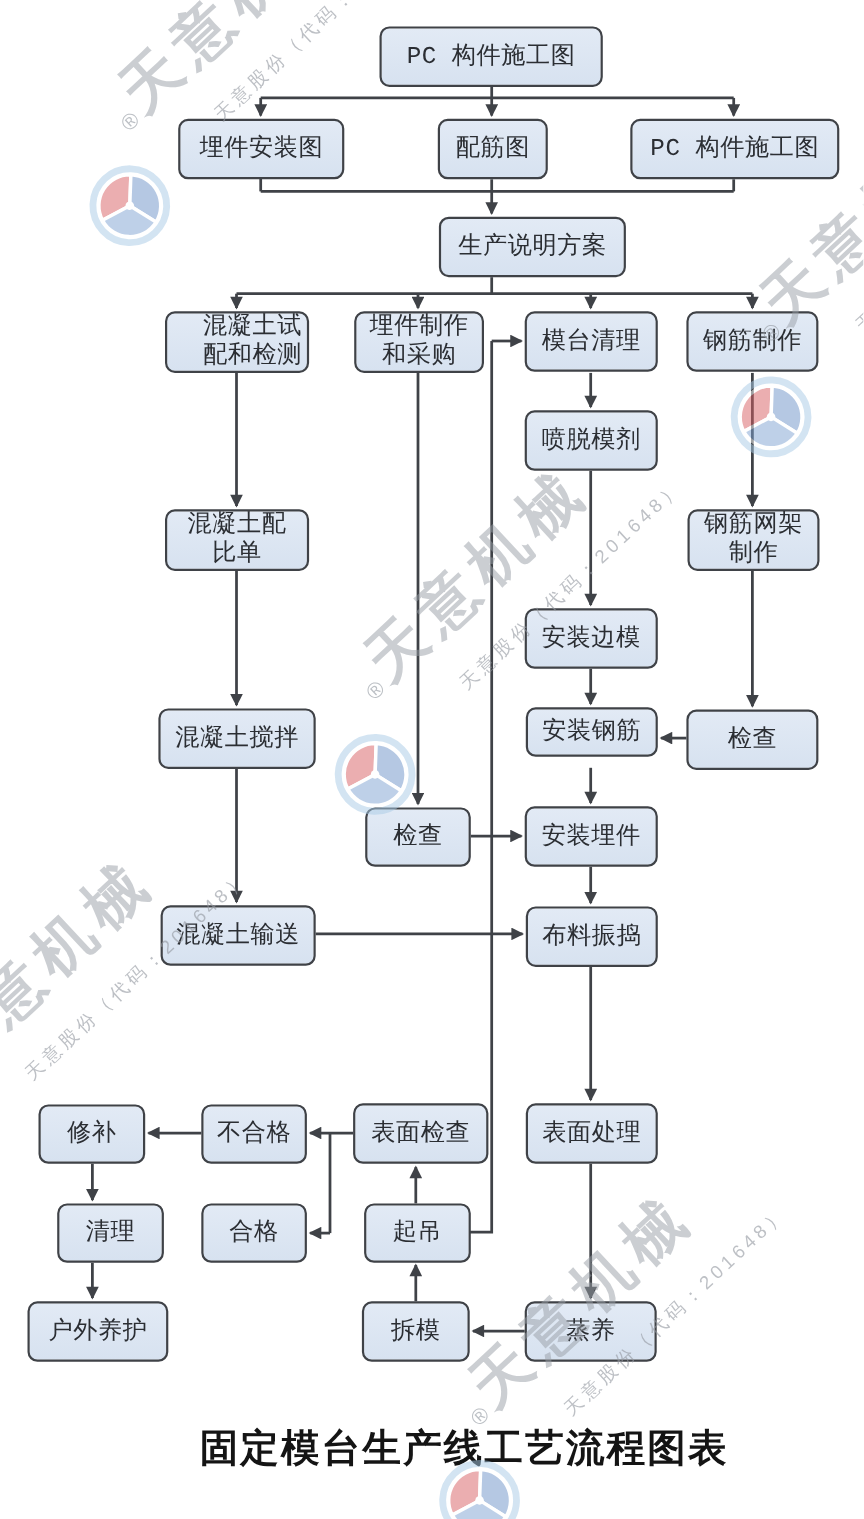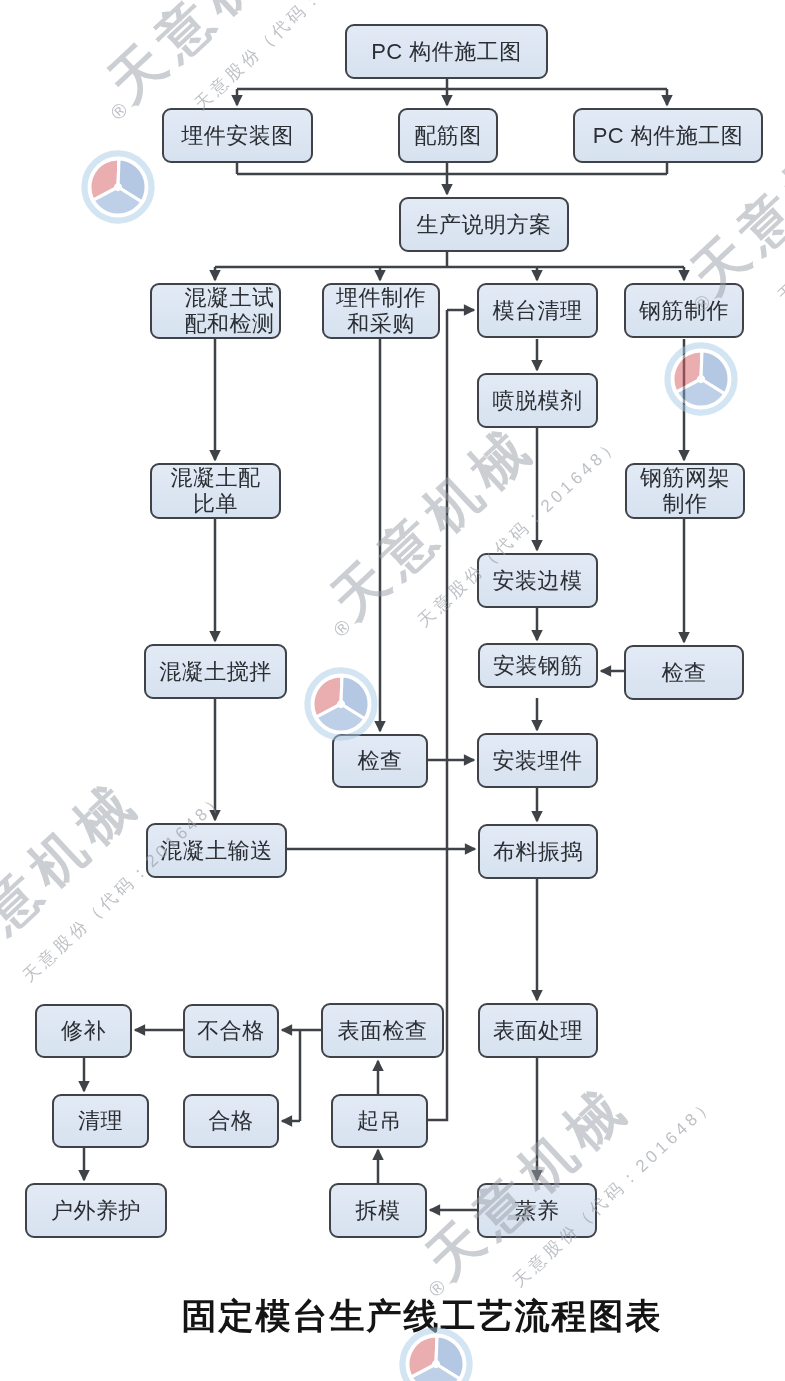--- a/index.html
+++ b/index.html
@@ -7,21 +7,21 @@
     position:relative;width:785px;height:1381px;background:#ffffff;
     overflow:hidden;font-family:"Liberation Sans",sans-serif;
   }
   svg.connectors{position:absolute;left:0;top:0;z-index:1;}
   .node{
     position:absolute;box-sizing:border-box;z-index:2;
     background:linear-gradient(180deg,#e2eaf5 0%,#d7e2f0 100%);
     border:2.5px solid #3f4247;border-radius:9px;
     display:flex;align-items:center;justify-content:center;
     text-align:center;font-size:22px;line-height:26px;color:#2b2e33;
-    white-space:pre-line;letter-spacing:0.5px;
+    white-space:pre-line;letter-spacing:0.5px;font-family:Liberation Mono, monospace;
   }
   .wm{
     position:absolute;width:480px;height:170px;z-index:3;
     pointer-events:none;transform:rotate(-43deg);transform-origin:39px 112px;
   }
   .wm .wm-logo{position:absolute;left:0;top:73px;width:78px;height:78px;opacity:.5;}
   .wm .wm-reg{position:absolute;left:84px;top:46px;font-size:20px;color:rgba(152,158,166,.65);}
   .wm .wm-big{
     position:absolute;left:104px;top:6px;font-size:54px;font-weight:bold;
     letter-spacing:9px;color:rgba(152,158,166,.5);white-space:nowrap;
@@ -136,21 +136,21 @@
 
   <div class="node" style="left:183px;top:1004px;width:96px;height:54px;">不合格</div>
   <div class="node" style="left:35px;top:1004px;width:97px;height:54px;">修补</div>
   <div class="node" style="left:321px;top:1003px;width:123px;height:55px;">表面检查</div>
   <div class="node" style="left:478px;top:1003px;width:120px;height:55px;">表面处理</div>
 
   <div class="node" style="left:52px;top:1094px;width:97px;height:54px;">清理</div>
   <div class="node" style="left:183px;top:1094px;width:96px;height:54px;">合格</div>
   <div class="node" style="left:331px;top:1094px;width:97px;height:54px;">起吊</div>
 
-  <div class="node" style="left:25px;top:1183px;width:142px;height:55px;">户外养护</div>
+  <div class="node" style="left:25px;top:1183px;width:128px;height:55px;">户外养护</div>
   <div class="node" style="left:329px;top:1183px;width:98px;height:55px;">拆模</div>
   <div class="node" style="left:477px;top:1183px;width:120px;height:55px;">蒸养</div>
 
   <div class="wm" style="left:79px;top:75px;">
     <svg class="wm-logo" viewBox="-50 -50 100 100">
       <circle r="43" fill="none" stroke="#a9cbe6" stroke-width="8"></circle>
       <g stroke="#ffffff" stroke-width="4">
         <path d="M0,0 L36,0 A36,36 0 0 1 -18,31.2 Z" fill="#d95f63" transform="rotate(195)"></path>
         <path d="M0,0 L36,0 A36,36 0 0 1 -18,31.2 Z" fill="#6e93c8" transform="rotate(315)"></path>
         <path d="M0,0 L36,0 A36,36 0 0 1 -18,31.2 Z" fill="#7fa3d3" transform="rotate(75)"></path>

